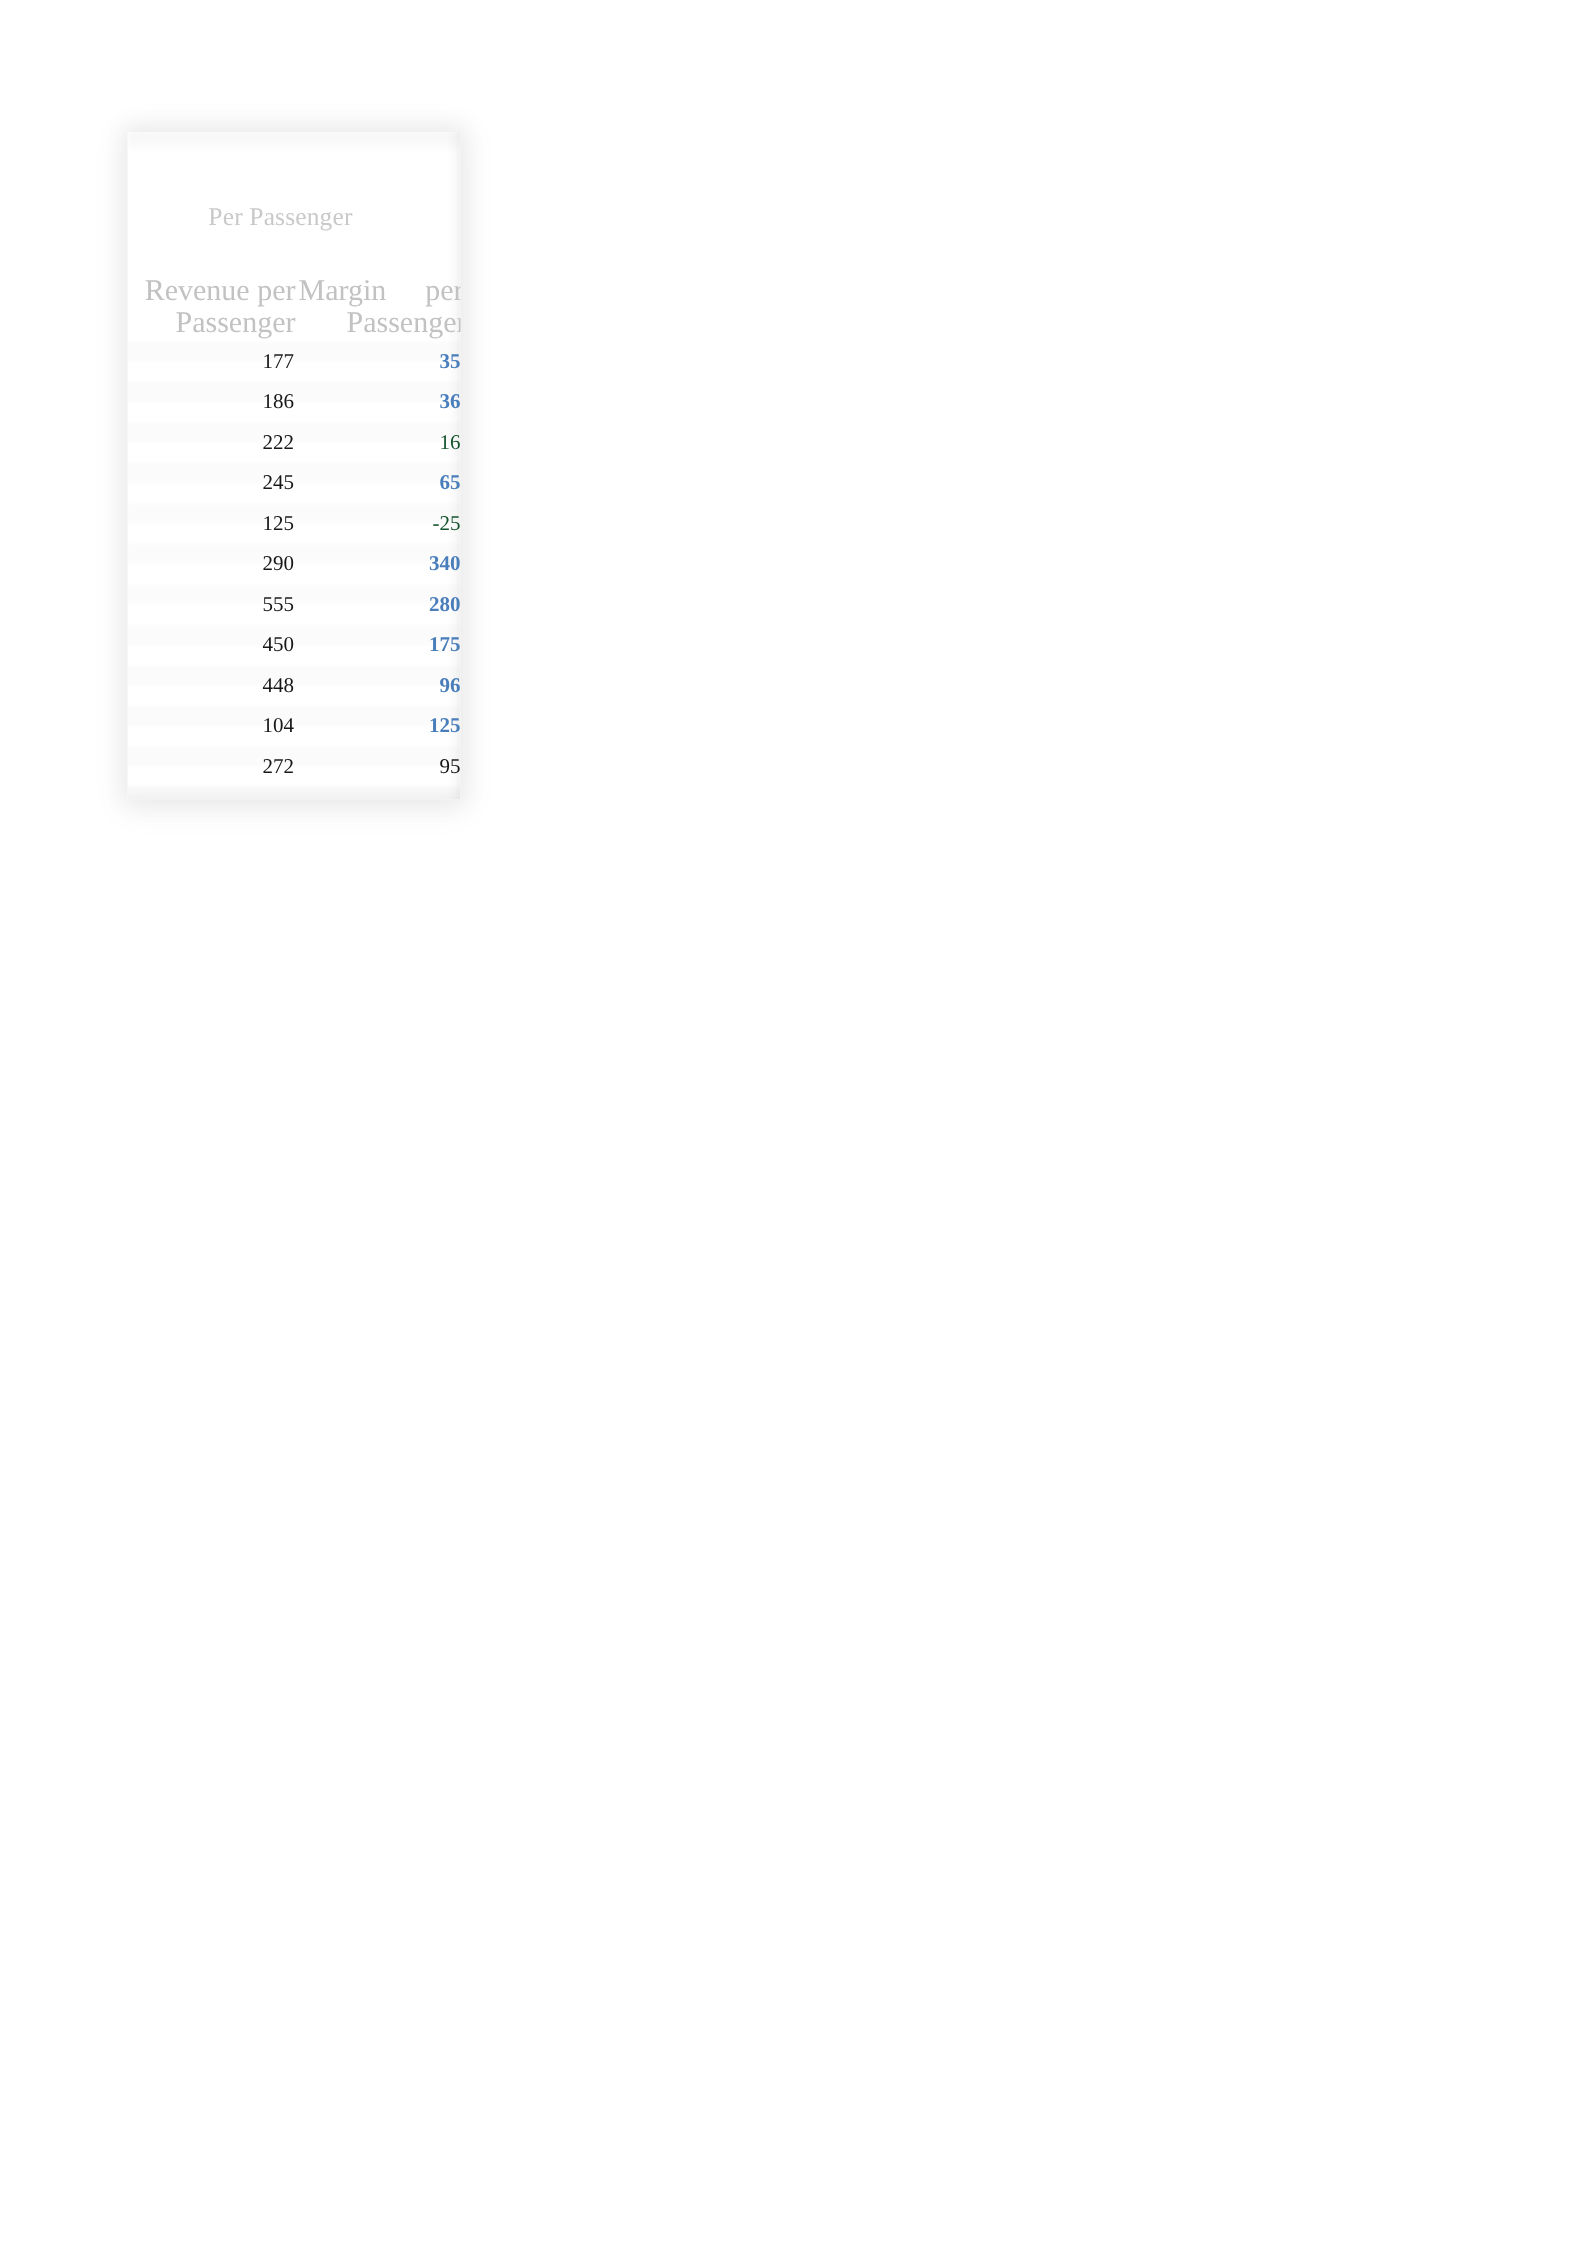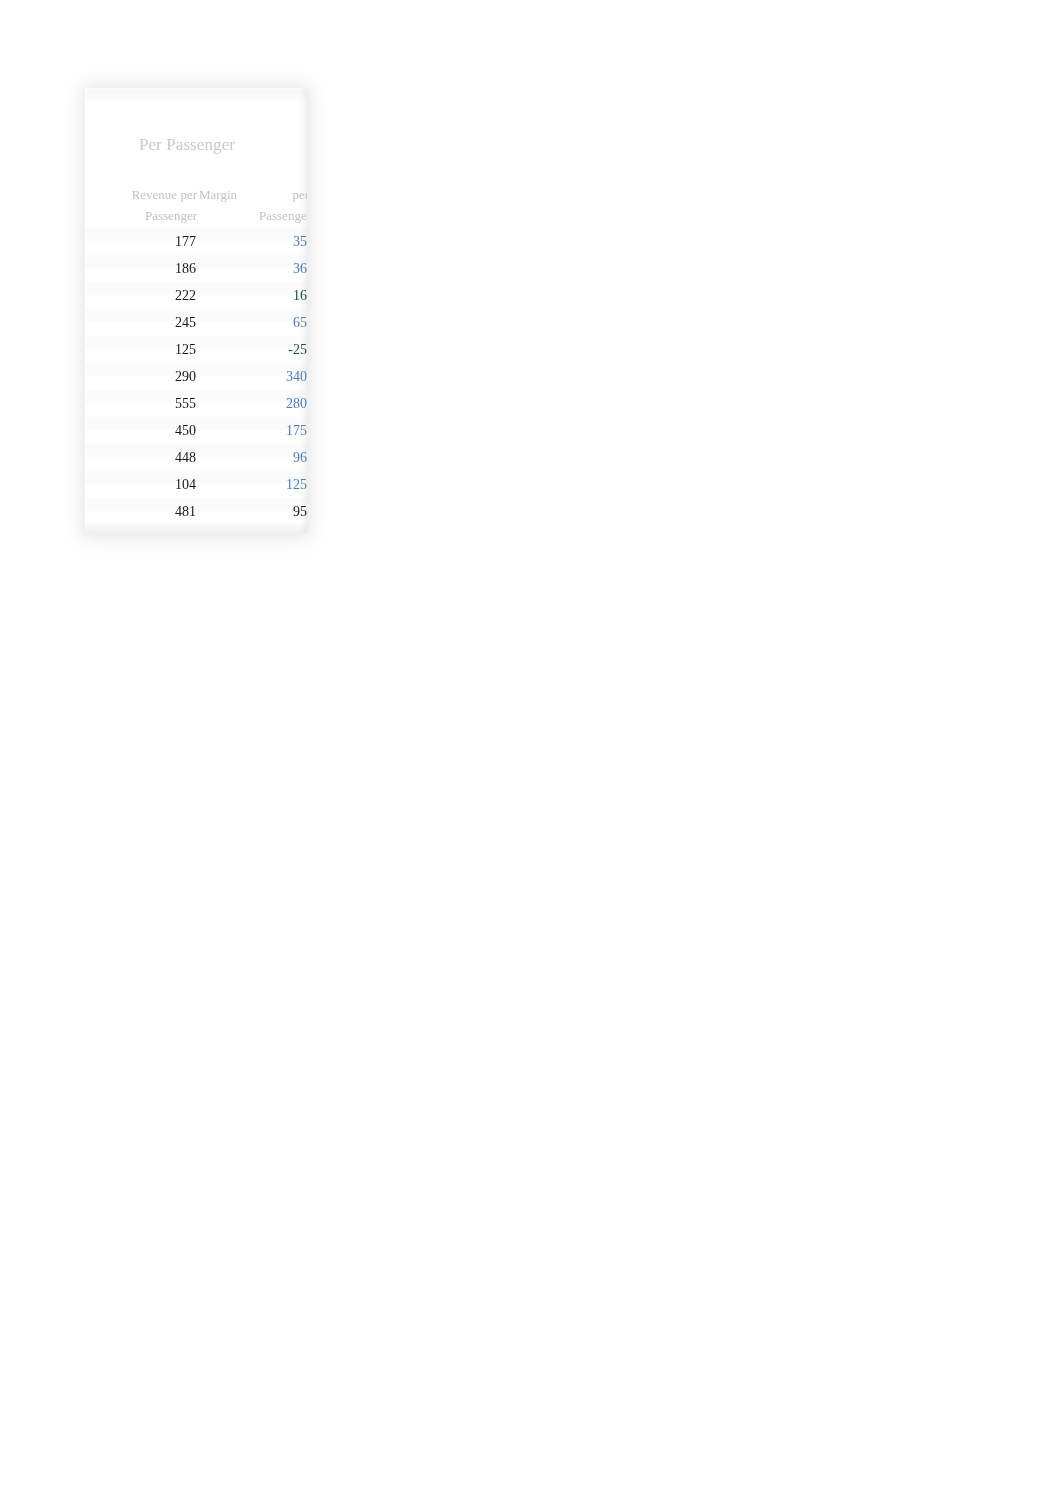--- a/index.html
+++ b/index.html
@@ -118,21 +118,21 @@
   .header-row {
     position: absolute;
     left: 0;
     top: 96px;
     width: 222px;
     height: 44px;
     box-sizing: border-box;
   }
   .col-head {
     position: absolute;
-    font-size: 13px;
+    font-size: 20px;
     line-height: 21px;
     color: #c2c2c2;
     top: 0;
   }
   .col-head.revenue {
     left: 0px;
     width: 112px;
     text-align: right;
   }
   .col-head.margin {
@@ -170,21 +170,21 @@
   }
   .cell.c-rev {
     left: 0px;
     width: 111px;
     color: #171717;
   }
   .cell.c-mar {
     left: 113px;
     width: 109px;
   }
-  .cell.val-blue   { color: #4a7ebb; }
+  .cell.val-blue   { color: #4a7ebb; font-weight: bold; }
   .cell.val-red    { color: #14532d; }
   .cell.val-black  { color: #171717; }
 </style>
 </head>
 <body>
 
 <div id="table-panel">
 
   <div class="top-band"></div>
   <div class="stripes"></div>
@@ -241,21 +241,21 @@
         </div>
         <div class="data-row">
           <span class="cell c-rev">448</span>
           <span class="cell c-mar val-blue">96</span>
         </div>
         <div class="data-row">
           <span class="cell c-rev">104</span>
           <span class="cell c-mar val-blue">125</span>
         </div>
         <div class="data-row">
-          <span class="cell c-rev">481</span>
+          <span class="cell c-rev">272</span>
           <span class="cell c-mar val-black">95</span>
         </div>
       </div>
 
   </div>
 
   <div class="right-fade"></div>
   <div class="bottom-fade"></div>
 </div>
 

